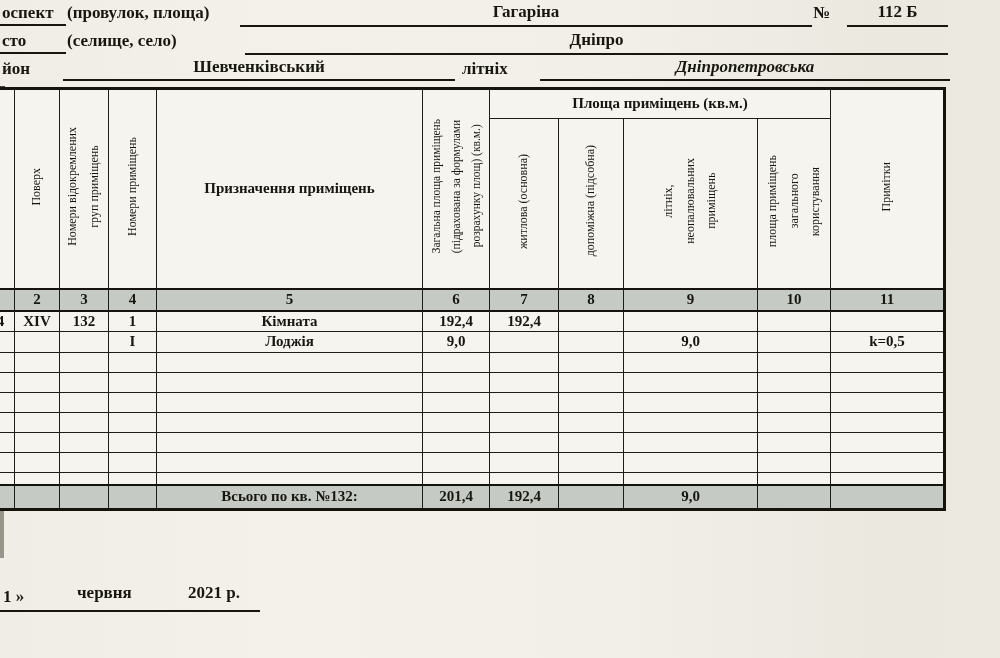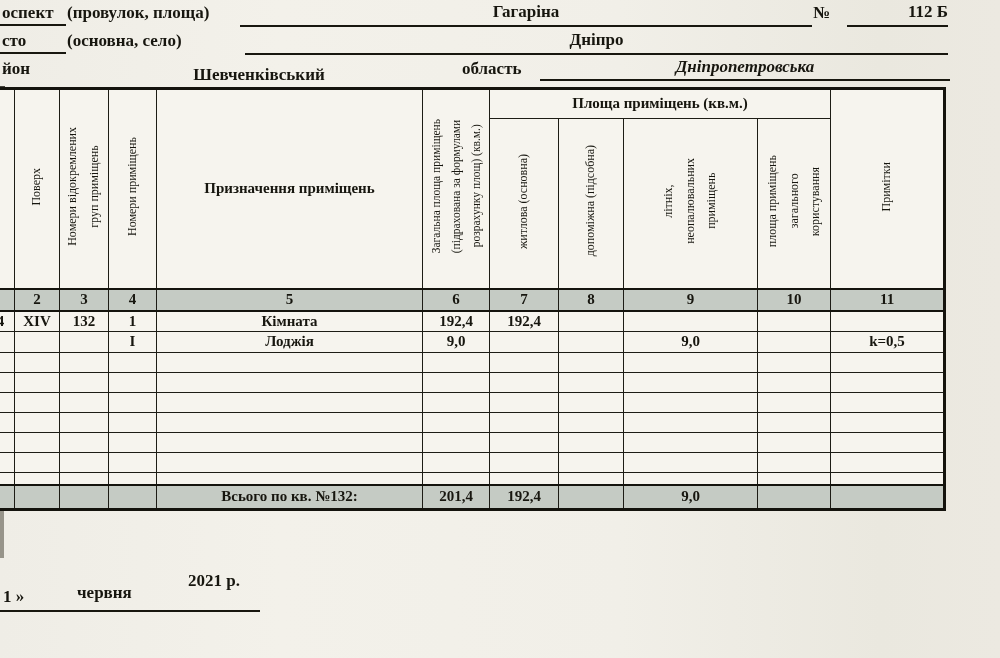--- a/index.html
+++ b/index.html
@@ -43,36 +43,36 @@
   <div class="edge2" style="top:510px;height:48px;"></div>
 
   <div>
     <span class="lbl" style="left:2px;top:4px;">оспект</span>
     <div class="u" style="left:0;top:24px;width:66px;"></div>
     <span class="lbl" style="left:67px;top:4px;">(провулок, площа)</span>
     <div class="fld" style="left:240px;top:2px;width:572px;height:23px;">
       <span>Гагаріна</span>
     </div>
     <span class="lbl" style="left:813px;top:4px;">№</span>
-    <div class="fld" style="left:847px;top:2px;width:101px;height:23px;text-align:right;">
+    <div class="fld" style="left:847px;top:2px;width:101px;height:23px;">
       <span>112 Б</span>
     </div>
 
     <span class="lbl" style="left:2px;top:32px;">сто</span>
     <div class="u" style="left:0;top:52px;width:66px;"></div>
-    <span class="lbl" style="left:67px;top:32px;">(основна, село)</span>
+    <span class="lbl" style="left:67px;top:32px;">(селище, село)</span>
     <div class="fld" style="left:245px;top:30px;width:703px;height:23px;">
       <span>Дніпро</span>
     </div>
 
     <span class="lbl" style="left:2px;top:60px;">йон</span>
-    <div class="fld" style="left:63px;top:65px;width:392px;height:22px;">
+    <div class="fld" style="left:63px;top:57px;width:392px;height:22px;">
       <span>Шевченківський</span>
     </div>
-    <span class="lbl" style="left:462px;top:60px;">область</span>
+    <span class="lbl" style="left:462px;top:60px;">літніх</span>
     <div class="fld" style="left:540px;top:57px;width:410px;height:22px;font-style:italic;">
       <span>Дніпропетровська</span>
     </div>
   </div>
 
   <table class="main">
     <colgroup>
       <col style="width:29px">
         <col style="width:45px">
         <col style="width:49px">
@@ -251,17 +251,17 @@
       <td class="la">9,0</td>
       <td></td>
       <td></td>
     </tr>
   </tbody>
     </table>
 
   <div class="date">
     <span style="left:3px;top:588px;">1 »</span>
     <span style="left:77px;top:584px;">червня</span>
-    <span style="left:188px;top:572px;">2021 р.</span>
+    <span style="left:188px;top:584px;">2021 р.</span>
     <div class="u" style="left:0;top:610px;width:260px;"></div>
   </div>
 
 </div>
 
 </body></html>

